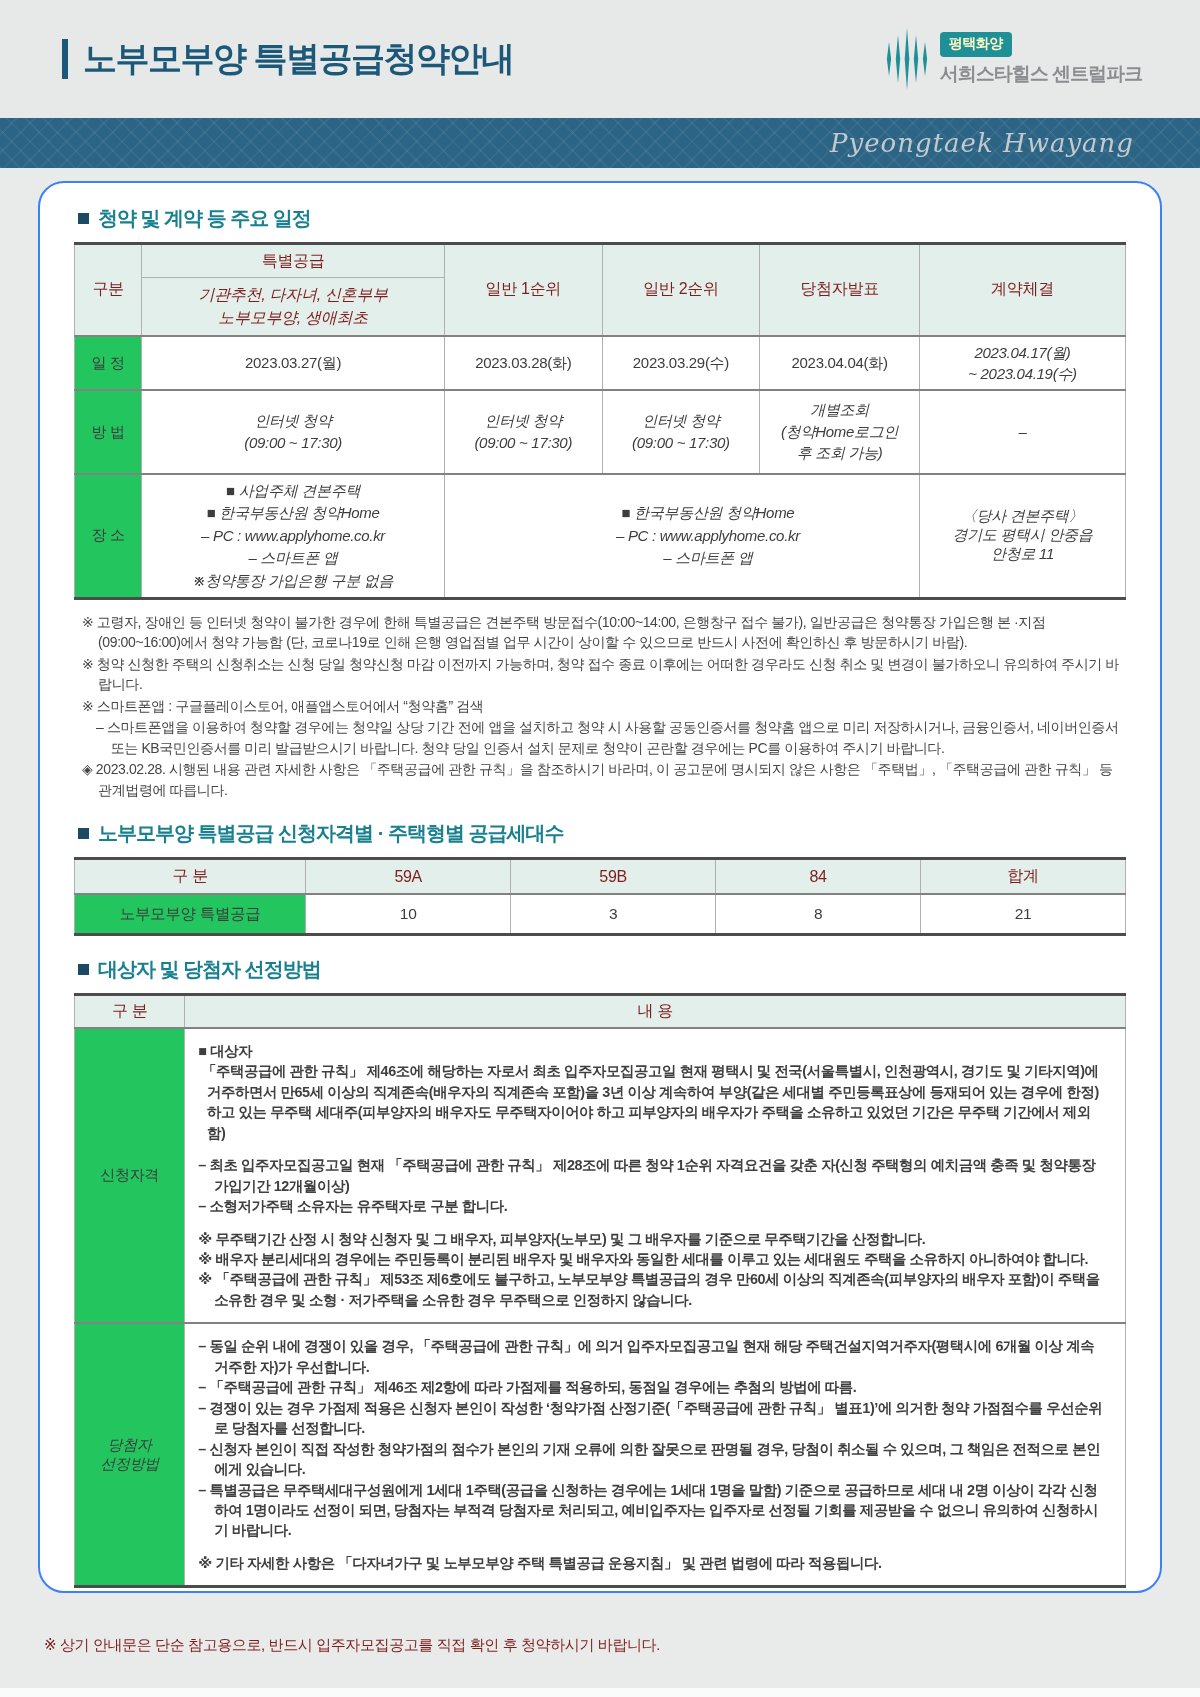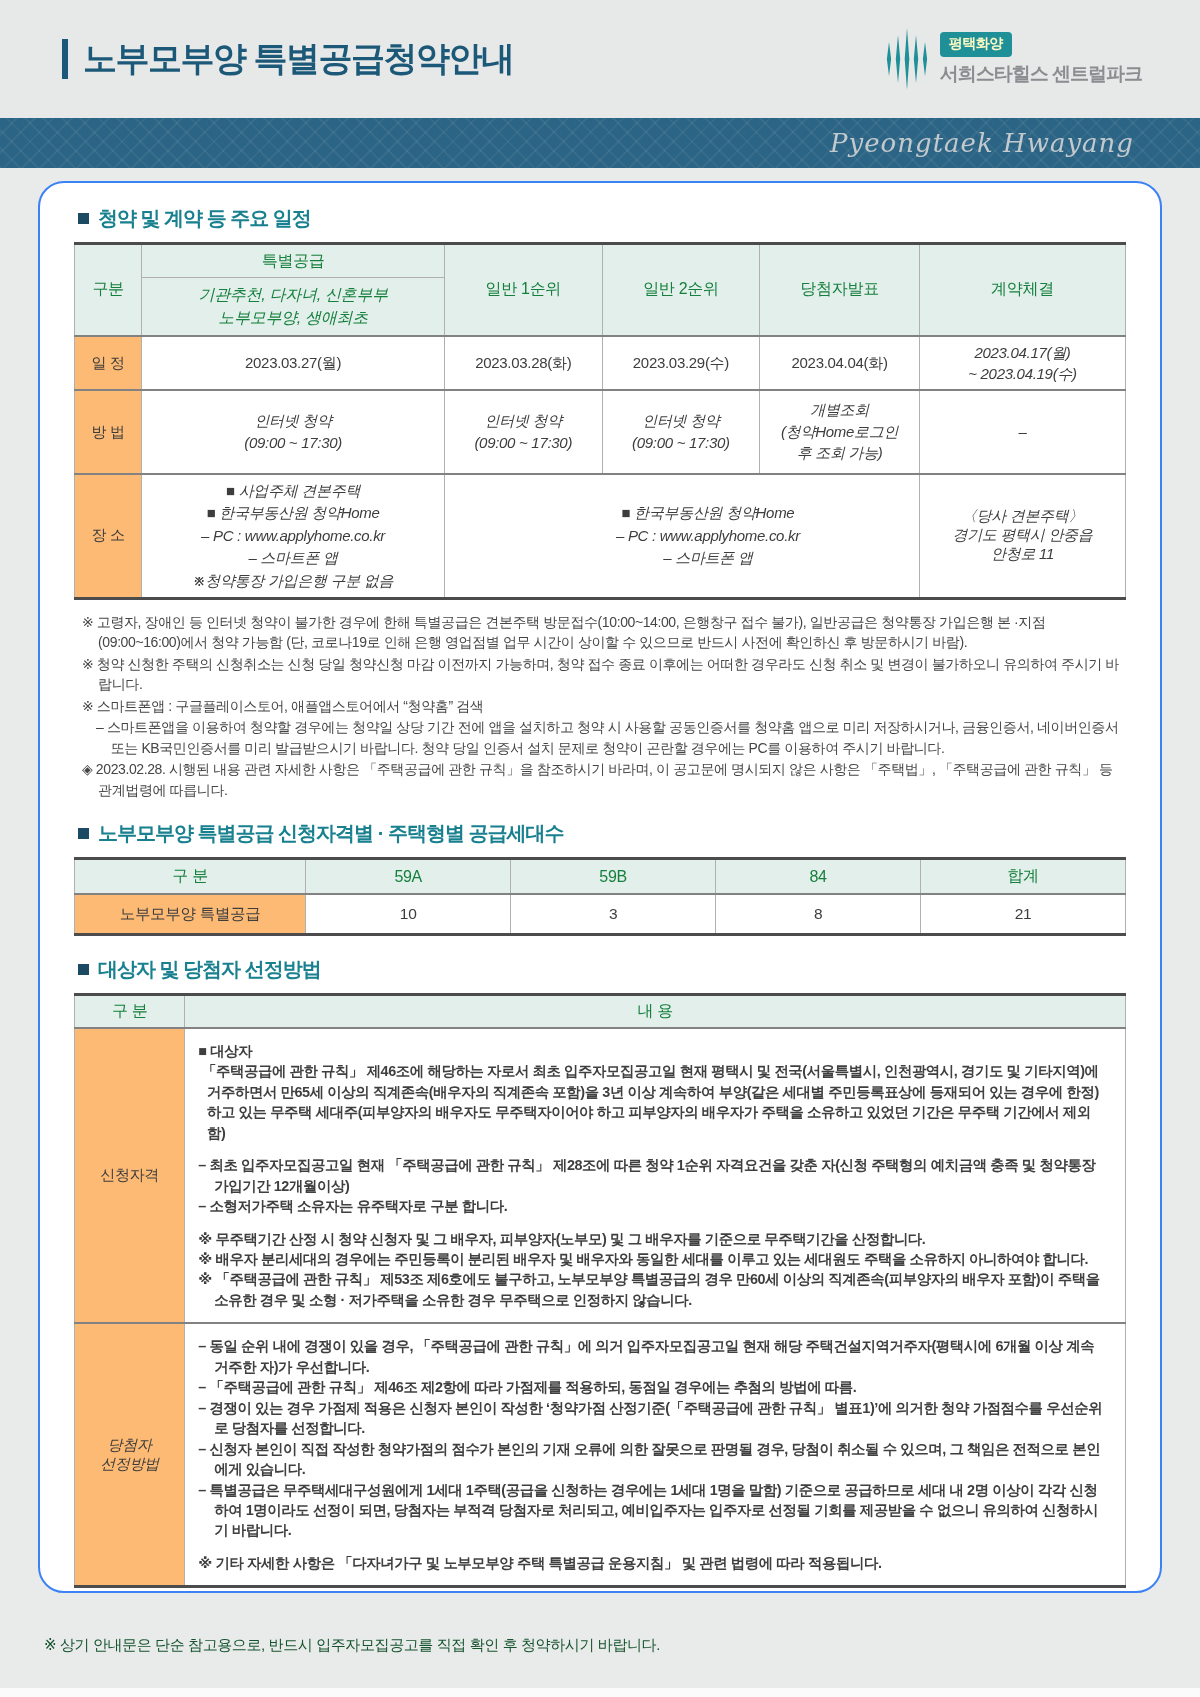--- a/index.html
+++ b/index.html
@@ -75,24 +75,24 @@
     width:100%; border-collapse:collapse; table-layout:fixed;
     border-top:3px solid #4c4c4c; border-bottom:3px solid #4c4c4c;
   }
   .tbl th, .tbl td {
     border:1px solid #b0b0b0;
     font-size:15px; color:#3d3d3d; font-weight:normal;
     text-align:center; vertical-align:middle;
     padding:5px 8px; box-sizing:border-box;
     letter-spacing:-0.3px;
   }
-  .tbl th { background:#e3efeb; font-size:16px; color:#15803d; }
+  .tbl th { background:#e3efeb; font-size:16px; color:#7f1d1d; }
   .tbl .thick > th, .tbl .thick > td { border-top:2px solid #828282; }
   .pre { white-space:pre-line;font-style:italic; }
-  .cell-label { background:#fdba74; font-size:16px; }
+  .cell-label { background:#22c55e; font-size:16px; }
   .left-cell { text-align:left; padding-left:13px; line-height:1.5; }
 
   .r-h1 th { height:34px; }
   .r-h2 th { height:58px; line-height:1.45; }
   .r-sched td { height:52px; line-height:1.4; }
   .r-method td { height:84px; line-height:1.45; }
   .r-place td { height:122px; }
 
   
   .notes { margin:12px 4px 0 8px; }
@@ -113,21 +113,21 @@
   }
   .item {
     font-size:14.4px; color:#3f3f3f; line-height:1.42; letter-spacing:-0.4px;
     padding-left:1.1em; text-indent:-1.1em;
   }
   .item.gap { margin-top:12px; }
 
   
   .footer-note {
     position:absolute; left:44px; top:1636px;
-    font-size:15px; color:#14532d; letter-spacing:-0.4px;
+    font-size:15px; color:#7f1d1d; letter-spacing:-0.4px;
   }
   .bottom-strip {
     position:absolute; left:0; bottom:0; width:100%; height:9px;
     background:#fbfbfb;
   }
 </style>
 </head>
 <body>
 
 <div class="page">

